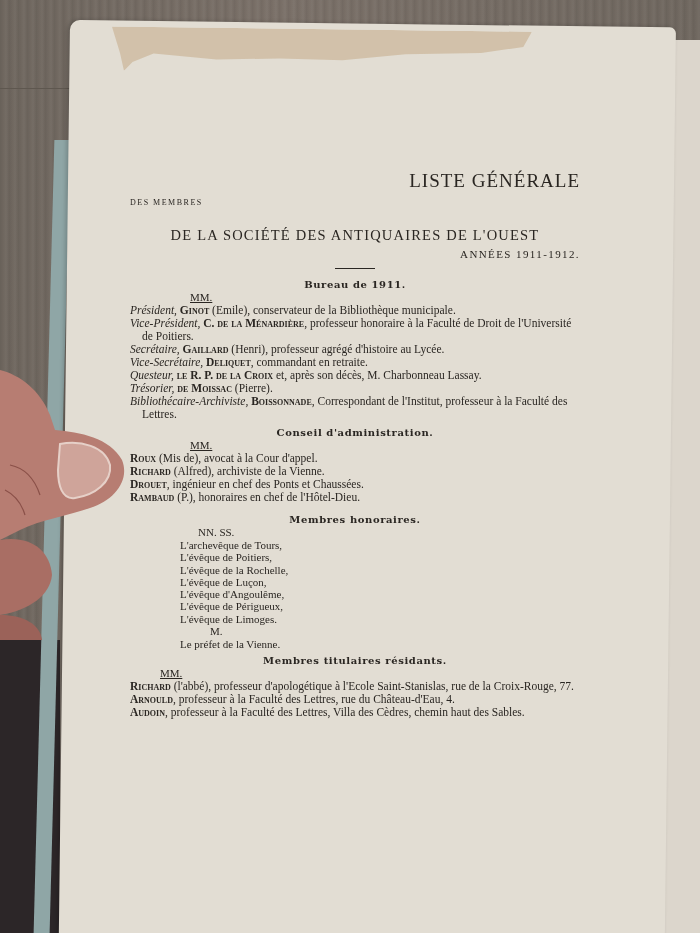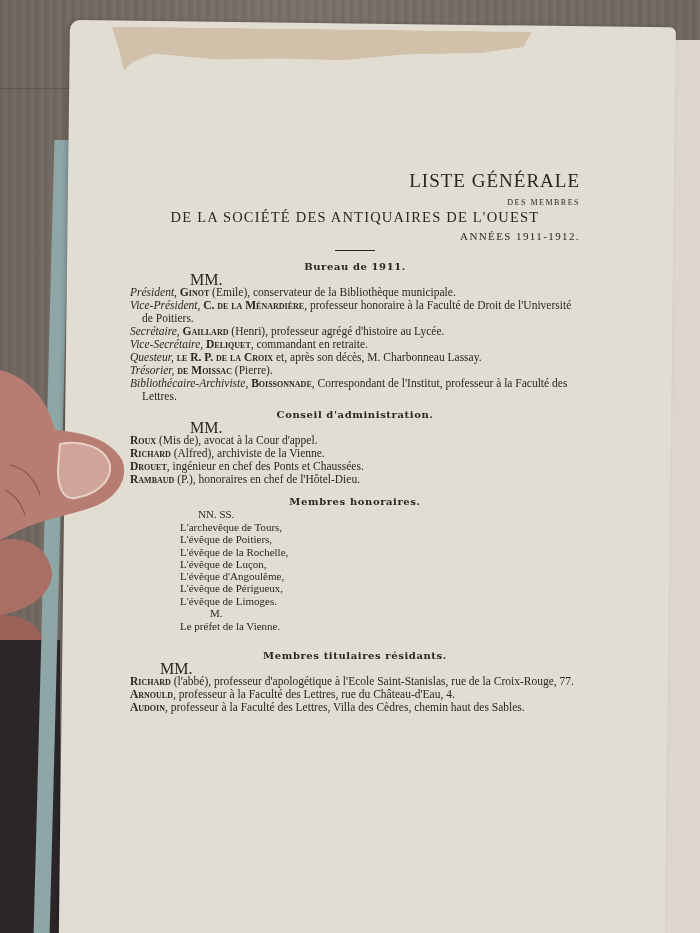--- a/index.html
+++ b/index.html
@@ -14,27 +14,27 @@
   .next-page{position:absolute;left:632px;top:40px;width:80px;height:900px;background:#dcd6cc;
        border-left:2px solid #5a544c;transform:skewX(-1.2deg);}
   .page{position:absolute;left:70px;top:20px;width:606px;height:930px;background:#e2ddd3;
        border-radius:10px 6px 0 0;transform:rotate(0.7deg);transform-origin:0 0;
        box-shadow:-2px 0 4px rgba(0,0,0,0.2);}
   .stain{position:absolute;left:42px;top:6px;width:420px;height:44px;
        background:#cfbca2;opacity:0.85;
        clip-path:polygon(0 0,100% 0,98% 35%,88% 50%,70% 55%,55% 70%,40% 68%,25% 72%,10% 60%,5% 80%,3% 100%,2% 60%);}
   .content{position:absolute;left:130px;top:170px;width:450px;color:#2a2622;}
   .title{text-align:right;font-size:19px;letter-spacing:1px;margin:0;}
-  .subtitle{text-align:right;font-size:8px;letter-spacing:1.5px;margin-top:6px;}
-  .society{text-align:center;font-size:14.5px;letter-spacing:1.2px;margin-top:2px;}
+  .subtitle{text-align:left;font-size:8px;letter-spacing:1.5px;margin-top:6px;}
+  .society{text-align:center;font-size:14.5px;letter-spacing:1.2px;margin-top:20px;}
   .years{text-align:right;font-size:11px;letter-spacing:1.4px;margin-top:4px;}
   .rule{width:40px;height:1px;background:#2a2622;margin:8px auto 10px;}
   .section-head{text-align:center;font-weight:bold;font-size:10px;letter-spacing:0.6px;margin:6px 0 1px;
        font-family:"DejaVu Serif",serif;}
-  .salutation{font-size:16px;margin-left:60px;line-height:13px;}
+  .salutation{font-size:11px;margin-left:60px;line-height:13px;text-decoration:underline;}
   .entry{font-size:11.5px;line-height:13px;padding-left:12px;text-indent:-12px;}
   .entry .role{font-style:italic;}
   .entry .name{font-variant:small-caps;font-weight:bold;}
   .hon{font-size:11px;line-height:12.3px;margin-left:50px;}
   .hon-sal{font-size:11px;margin-left:68px;line-height:13px;}
   .thumb{position:absolute;left:0;top:370px;width:128px;height:270px;}
 </style>
 </head>
 <body>
 
@@ -83,21 +83,21 @@
     <div class="hon">L'évêque de Poitiers,</div>
     <div class="hon">L'évêque de la Rochelle,</div>
     <div class="hon">L'évêque de Luçon,</div>
     <div class="hon">L'évêque d'Angoulême,</div>
     <div class="hon">L'évêque de Périgueux,</div>
     <div class="hon">L'évêque de Limoges.</div>
   </div>
   <div class="hon-sal" style="margin-left:80px">M.</div>
   <div class="hon">Le préfet de la Vienne.</div>
 
-  <div class="section-head" style="margin-top:18px">Membres titulaires résidants.</div>
+  <div class="section-head" style="margin-top:5px">Membres titulaires résidants.</div>
   <div class="salutation" style="margin-left:30px">MM.</div>
   <div>
     <div class="entry"><span class="name">Richard</span><span> (l'abbé), professeur d'apologétique à l'Ecole Saint-Stanislas, rue de la Croix-Rouge, 77.</span></div>
     <div class="entry"><span class="name">Arnould</span><span>, professeur à la Faculté des Lettres, rue du Château-d'Eau, 4.</span></div>
     <div class="entry"><span class="name">Audoin</span><span>, professeur à la Faculté des Lettres, Villa des Cèdres, chemin haut des Sables.</span></div>
   </div>
 </div>
 
 <svg class="thumb" viewBox="0 0 128 270" xmlns="http://www.w3.org/2000/svg">
   <path d="M0,0 C20,5 40,20 50,45 L55,60 C80,62 110,68 122,90 C130,110 115,130 90,138 C70,145 40,150 20,160 L0,170 Z" fill="#b77d72"></path>

